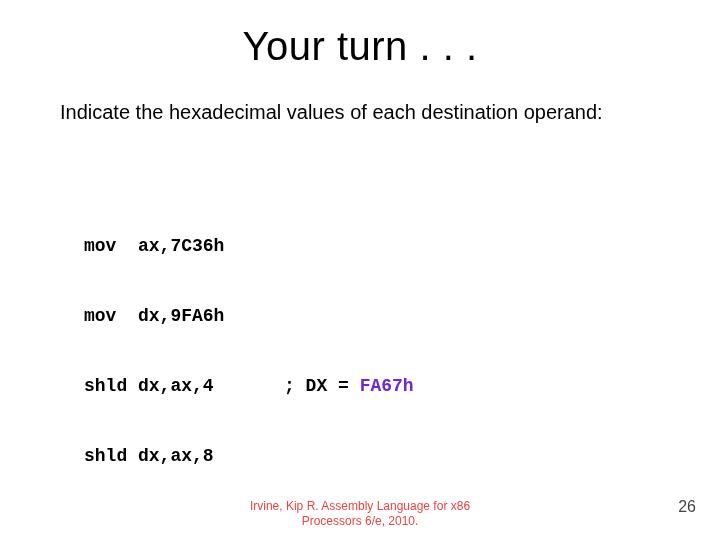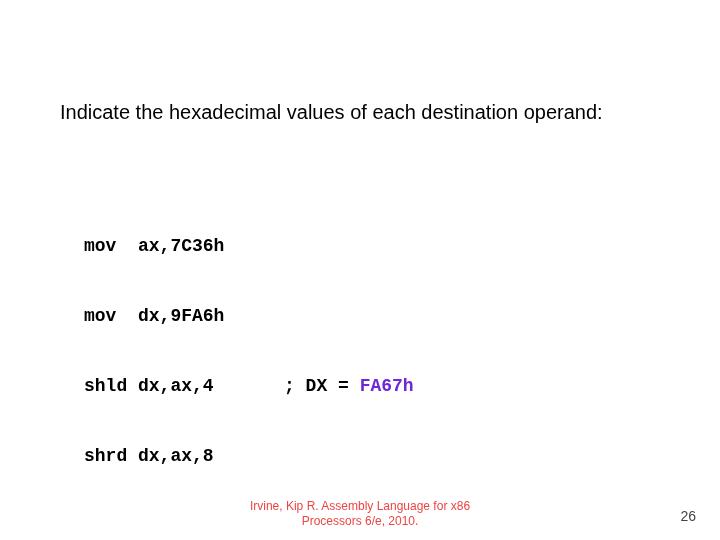--- a/index.html
+++ b/index.html
@@ -44,49 +44,50 @@
     bottom: 12px;
     left: 0;
     width: 720px;
     text-align: center;
     font-size: 12px;
     color: #ef4444;
     line-height: 1.2;
   }
   .pagenum {
     position: absolute;
-    bottom: 16px;
+    bottom: 24px;
     right: 24px;
-    font-size: 14px;
+    font-size: 16px;
     color: #444;
   }
 </style>
 </head>
 <body>
 
 <div class="slide">
 
+  <div class="title">Your turn . . .</div>
 
   <div class="prompt">Indicate the hexadecimal values of each destination operand:</div>
 
   <div class="code-block">
     <div class="code-line">
       <span class="col-instr">mov  ax,7C36h</span>
       <span class="col-cmt"><span></span><span class="ans"></span></span>
     </div>
     <div class="code-line">
       <span class="col-instr">mov  dx,9FA6h</span>
       <span class="col-cmt"><span></span><span class="ans"></span></span>
     </div>
     <div class="code-line">
       <span class="col-instr">shld dx,ax,4</span>
       <span class="col-cmt"><span>; DX = </span><span class="ans">FA67h</span></span>
     </div>
     <div class="code-line">
-      <span class="col-instr">shrd dx,ax,8</span>
+      <span class="col-instr">shld dx,ax,8</span>
     </div>
   </div>
 
   <div class="footer">
     <div>Irvine, Kip R. Assembly Language for x86</div>
     <div>Processors 6/e, 2010.</div>
   </div>
 
   <div class="pagenum">26</div>
 

